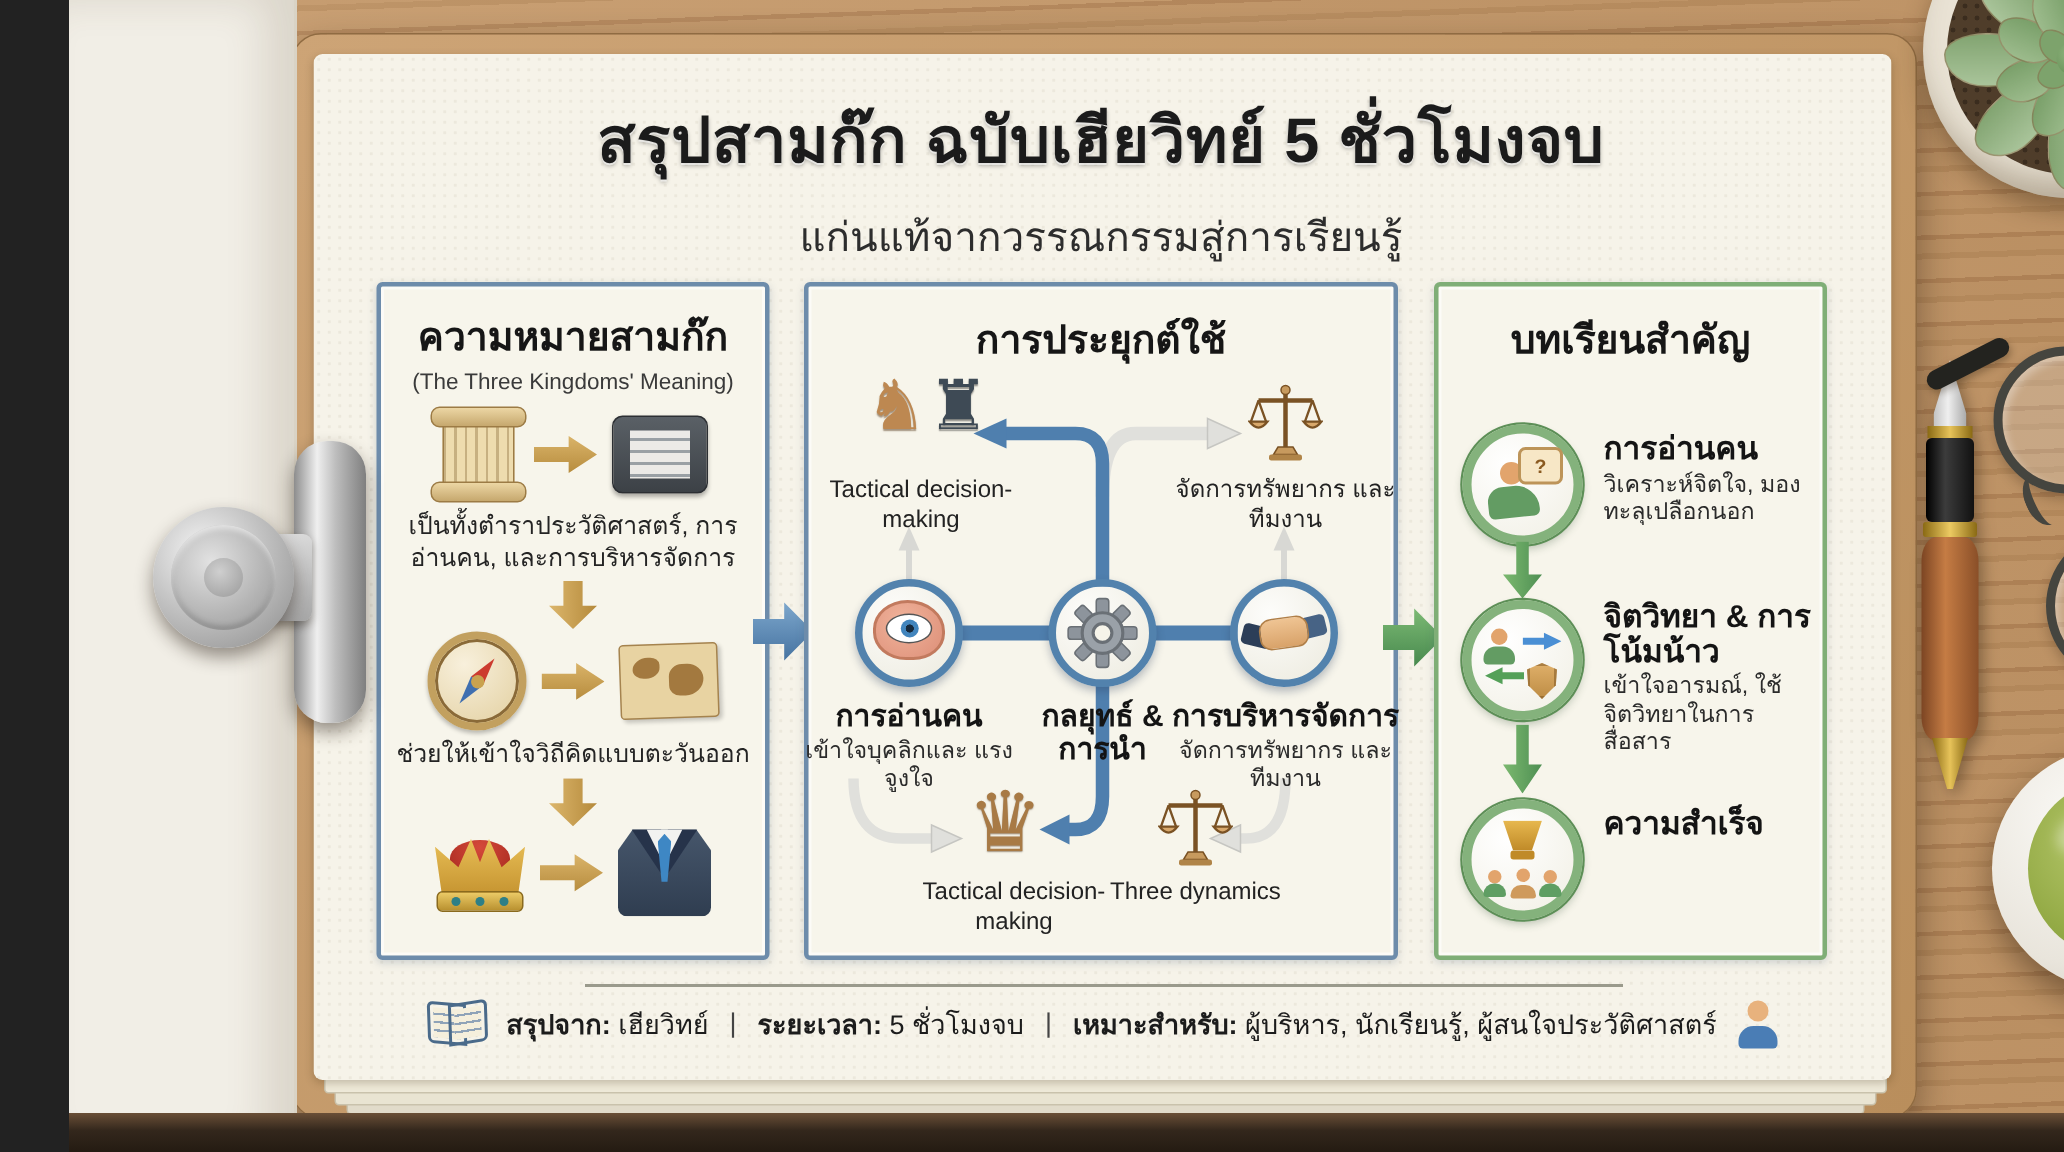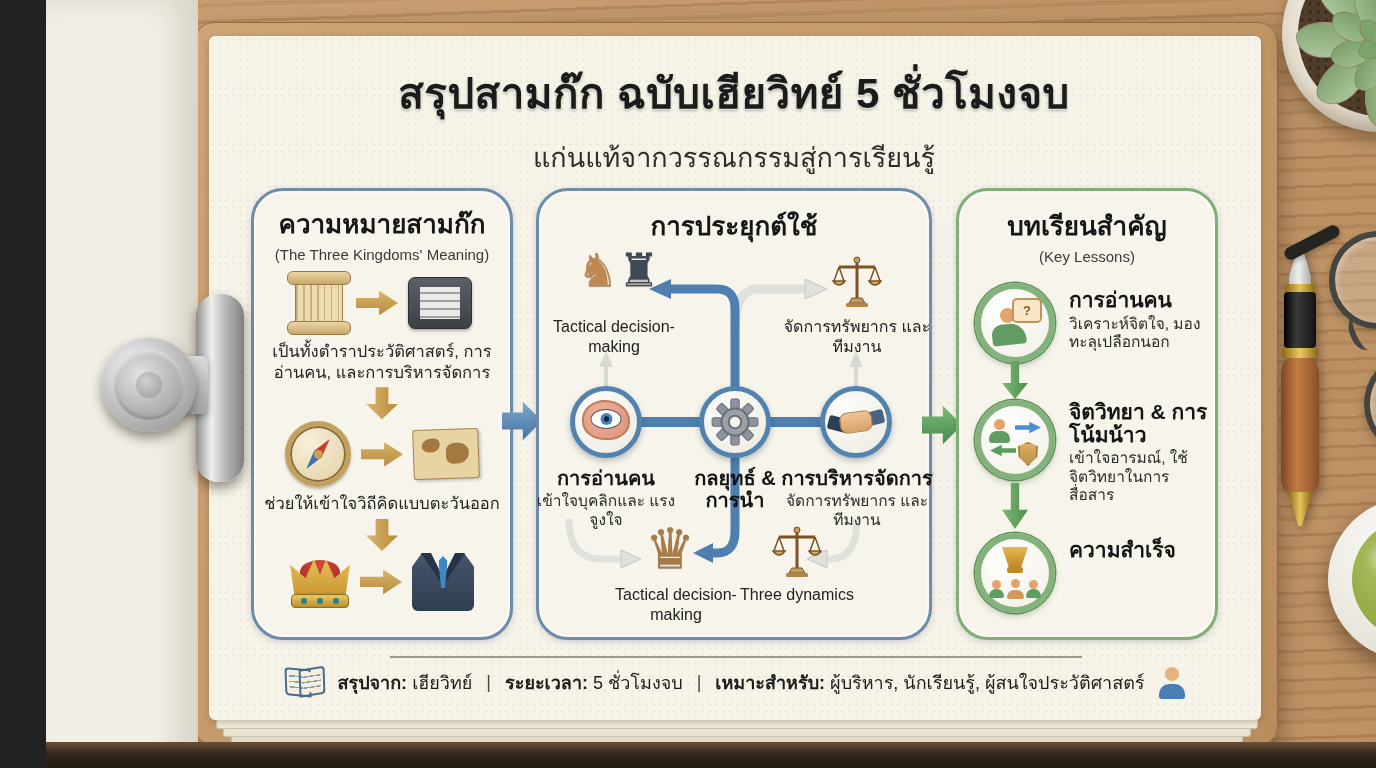--- a/index.html
+++ b/index.html
@@ -96,21 +96,21 @@
     background:radial-gradient(circle at 42% 36%,#b8c96e,#94ab46 60%,#7d9738);}
   .tea::after{content:"";position:absolute;left:18px;top:20px;width:52px;height:30px;border-radius:50%;
     background:rgba(255,255,255,.35);filter:blur(4px);transform:rotate(-18deg);}
 
   
   .header{position:absolute;left:248px;top:60px;width:880px;text-align:center;}
   .header h1{margin:0;font-size:42px;font-weight:800;letter-spacing:.5px;color:#1b1b1b;
     text-shadow:0 1px 0 rgba(255,255,255,.6),0 2px 3px rgba(0,0,0,.28);}
   .header .sub{margin-top:10px;font-size:27px;font-weight:500;color:#2d2d2d;}
 
-  .panel{position:absolute;top:188px;height:452px;border-radius:32px;background:#f7f5eb;
+  .panel{position:absolute;top:188px;height:452px;border-radius:4px;background:#f7f5eb;
     box-shadow:inset 0 0 0 2px rgba(255,255,255,.6), 0 2px 6px rgba(70,90,120,.22);box-sizing:border-box;}
   .panel .p-title{text-align:center;font-size:26px;font-weight:800;color:#161616;}
   .panel .p-sub{text-align:center;font-size:15px;color:#3a3a3a;margin-top:2px;}
   .panel-meaning{left:205px;width:262px;border:3px solid #6d8cab;display:flex;flex-direction:column;align-items:center;padding-top:12px;}
   .panel-app{left:490px;width:396px;border:3px solid #6d8cab;}
   .panel-lessons{left:910px;width:262px;border:3px solid #7fae77;}
   .panel-app .p-title{margin-top:14px;}
   .panel-lessons .p-title{margin-top:14px;}
 
   .inter-arrow{position:absolute;width:40px;height:42px;
@@ -432,21 +432,20 @@
       <path d="M17 48 H33 L30 43 H20 Z" fill="#c79a5e" stroke="#7a5224"></path>
       <rect x="14" y="48" width="22" height="4" rx="1.5" fill="#b08448"></rect>
     </svg>
     <div class="cap br">Three dynamics</div>
   </section>
 
   <div class="inter-arrow green"></div>
 
   <section class="panel panel-lessons">
     <div class="p-title">บทเรียนสำคัญ</div>
-    <div class="p-sub">(Key Lessons)</div>
 
     <div class="lesson-circle lc1">
       <div class="li-head li1-head"></div>
         <div class="li1-body"></div>
       <div class="li1-bubble">
           <span>?</span>
         </div>
     </div>
     <div class="l-text lt1">
       <div class="l-title">การอ่านคน</div>

